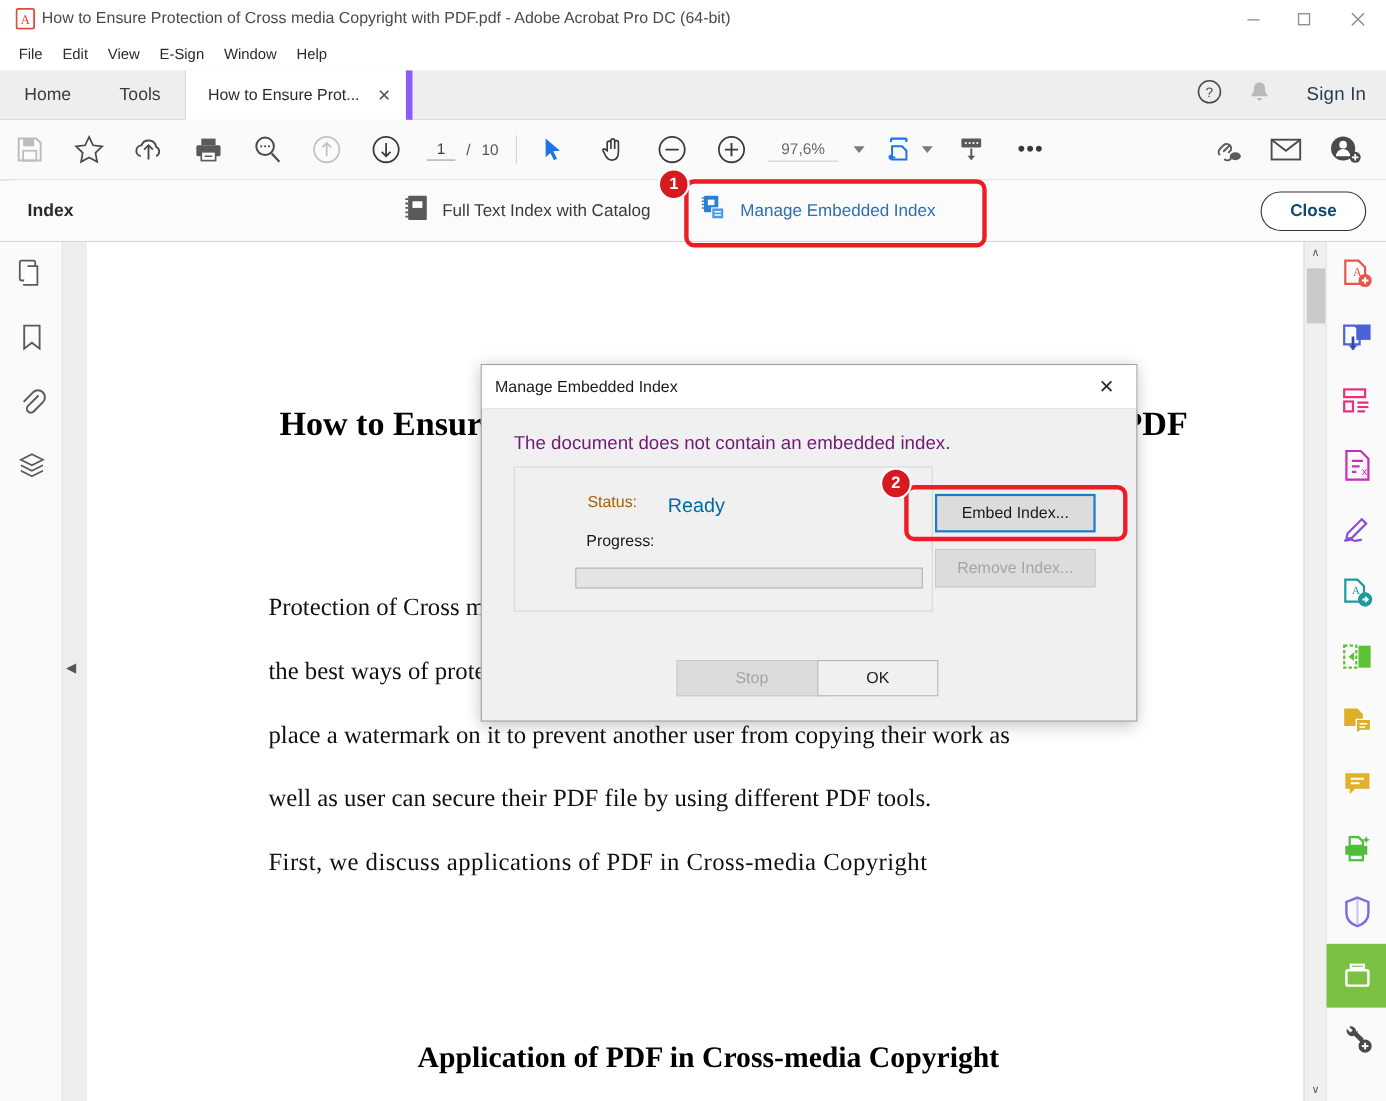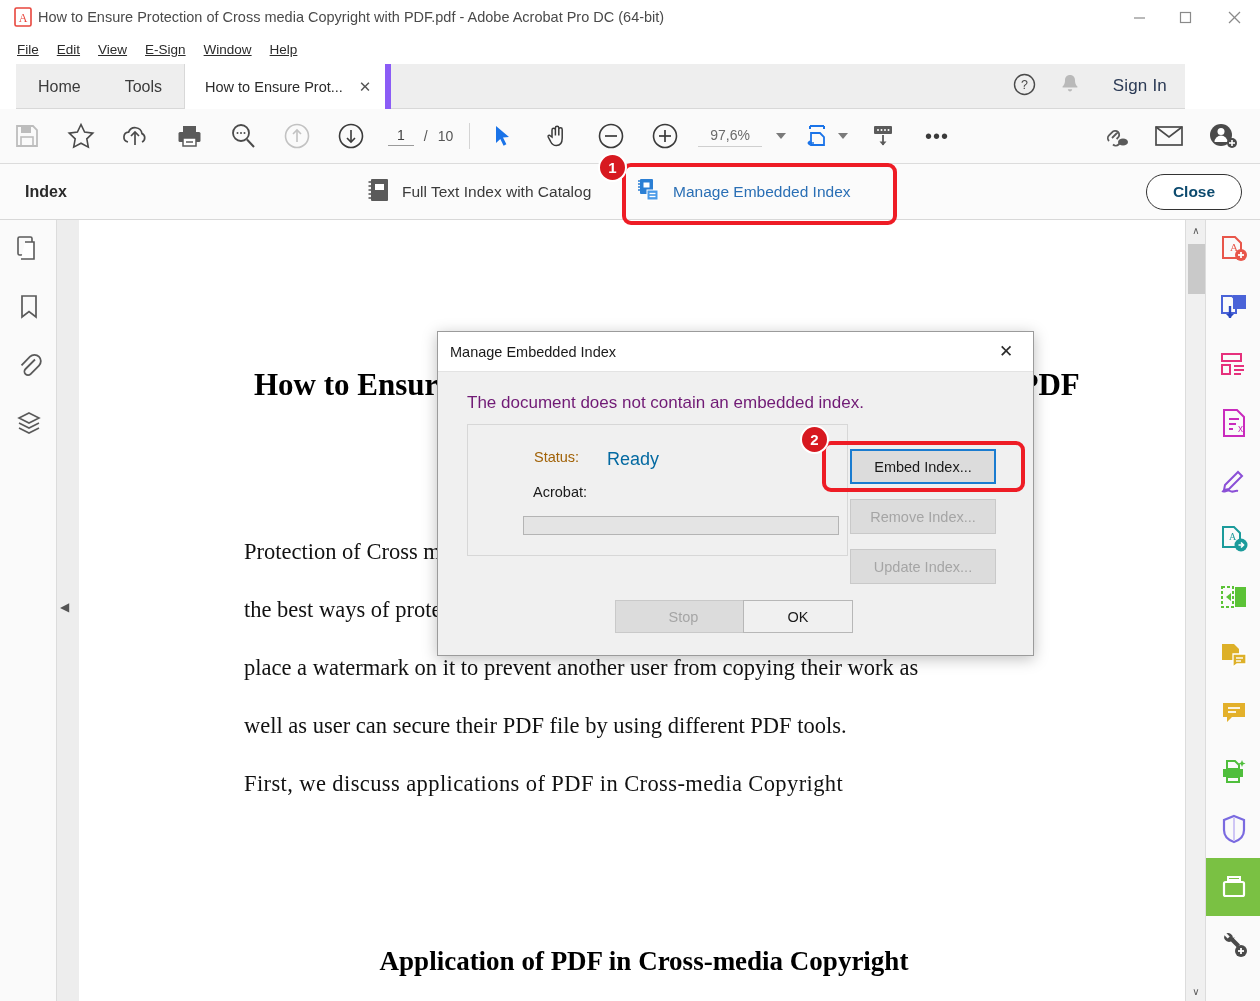--- a/index.html
+++ b/index.html
@@ -21,25 +21,25 @@
   .tb-title { font-size:14.5px; color:#4a4a4a; white-space:nowrap; }
   .win-btns { position:absolute; right:0; top:0; height:34px; display:flex; }
   .win-btn { width:46px; height:34px; display:flex; align-items:center; justify-content:center; color:#8a8a8a; font-size:15px; }
   .win-btn.close { width:52px; }
 
   
   .menubar {
     position:absolute; left:0; top:34px; width:1260px; height:30px;
     background:#ffffff; display:flex; align-items:center; padding-left:8px;
   }
-  .menu-item { font-size:13.5px; color:#2b2b2b; padding:3px 9px;text-decoration:underline; }
+  .menu-item { font-size:13.5px; color:#2b2b2b; padding:3px 9px; }
 
   
   .tabstrip {
-    position:absolute; left:16px; top:64px; width:1169px; height:45px;
+    position:absolute; left:0; top:64px; width:1260px; height:45px;
     background:#eeeeee; border-bottom:1px solid #d8d8d8;
     display:flex; align-items:stretch;
   }
   .tab-home, .tab-tools {
     display:flex; align-items:center; justify-content:center;
     font-size:16px; color:#3b3b3b; padding:0 22px; height:45px;
   }
   .doc-tab {
     display:flex; align-items:center; background:#ffffff;
     padding:0 14px 0 20px; height:45px; min-width:206px;
@@ -572,27 +572,26 @@
   <div class="dialog">
     <div class="dlg-title">
       <span class="dlg-title-txt">Manage Embedded Index</span>
       <span class="dlg-close">✕</span>
     </div>
     <div class="dlg-msg">The document does not contain an embedded index.</div>
 
     <div class="group">
       <span class="grp-status">Status:</span>
       <span class="grp-statusval">Ready</span>
-      <span class="grp-progress">Acrobat:</span>
+      <span class="grp-progress">Progress:</span>
       <div class="progressbar"></div>
     </div>
 
     <div class="dbtn primary btn-embed">Embed Index...</div>
     <div class="dbtn disabled btn-remove">Remove Index...</div>
-    <div class="dbtn disabled btn-update">Update Index...</div>
     <div class="dbtn disabled btn-stop">Stop</div>
     <div class="dbtn btn-ok" style="background:#f0f0f0;">OK</div>
   </div>
 
   <div class="redbox redbox-1"></div>
   <div class="badge badge-1">1</div>
   <div class="redbox redbox-2"></div>
   <div class="badge badge-2">2</div>
 
 </div>

